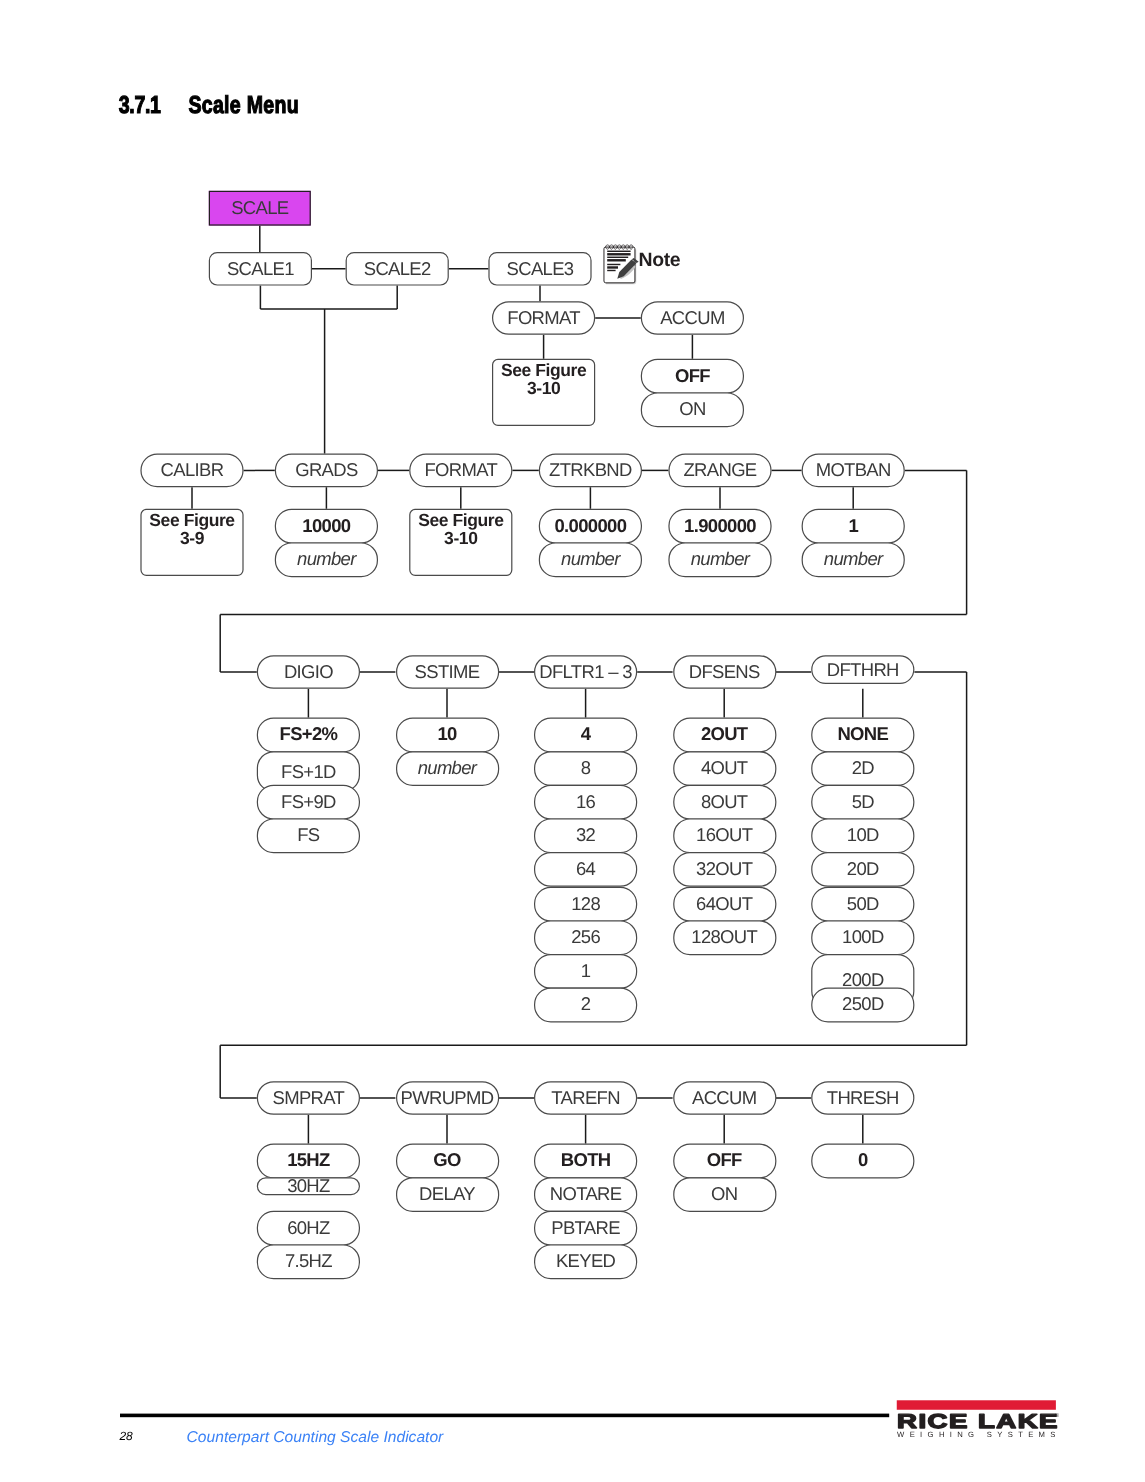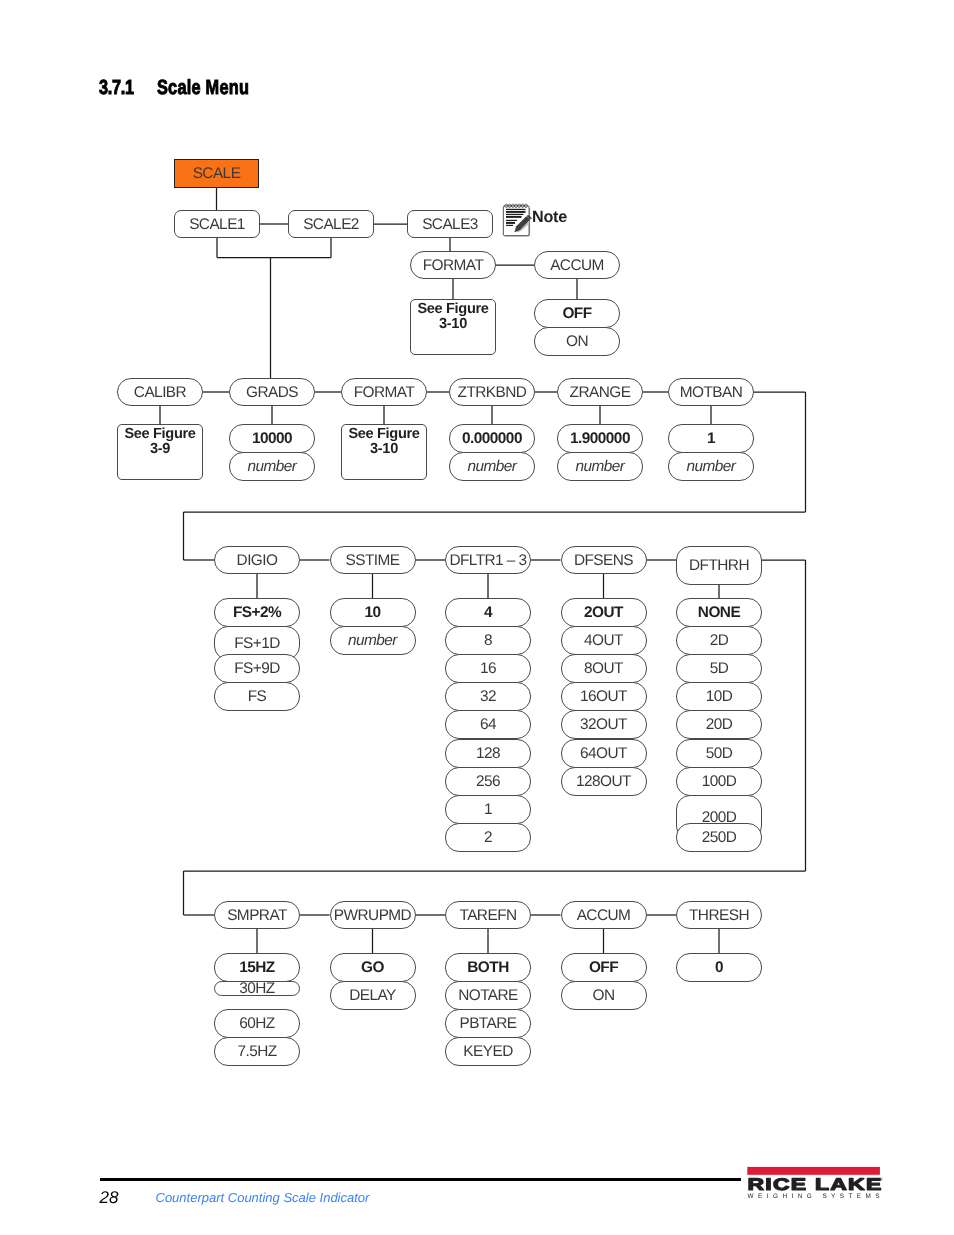--- a/index.html
+++ b/index.html
@@ -20,38 +20,38 @@
   
   #diagram{position:absolute;left:0;top:0;width:954px;height:1120px;}
   #links{position:absolute;left:0;top:0;width:954px;height:1120px;}
   #links line{stroke:#1a1a1a;stroke-width:1.25;}
   .node{position:absolute;box-sizing:border-box;border:1px solid #4a4a4a;background:#fff;
         display:flex;align-items:center;justify-content:center;text-align:center;}
   .node .lbl{font-size:15.4px;line-height:15px;color:#3a3a3a;white-space:nowrap;letter-spacing:-0.55px;}
   .rounded{border-radius:14px;}
   .softr{border-radius:7px;}
   .rect{border-radius:5px;}
-  .root{background:#f97316;border-color:#231f20;border-radius:0;}
+  .root{background:#d946ef;border-color:#231f20;border-radius:0;}
   .root .lbl{color:#3a3a3a;}
   .node.b .lbl{font-weight:bold;color:#231f20;}
   .node.i .lbl{font-style:italic;color:#3a3a3a;}
   .node.tall{align-items:flex-start;}
   .node.tall .lbl{padding-top:2px;font-size:14.6px;letter-spacing:-0.35px;}
   .lbl.l2{display:flex;flex-direction:column;line-height:14.6px;}
 
   
   .note-icon{position:absolute;left:484px;top:199px;width:38px;height:42px;}
   .note-label{position:absolute;left:516px;top:209px;font-size:16.2px;font-weight:bold;
               color:#231f20;line-height:16px;letter-spacing:-.25px;}
   .note-text{position:absolute;left:557px;top:195.6px;width:298.5px;font-size:13.75px;line-height:15.6px;
              font-weight:bold;font-style:italic;color:#000;text-align:justify;}
 
   
   .rule{position:absolute;left:83.5px;top:1178.4px;width:641px;height:2.7px;background:#000;}
-  .pg{position:absolute;left:83.5px;top:1190px;font-size:17px;font-style:italic;color:#000;line-height:15px;}
+  .pg{position:absolute;left:83.5px;top:1190px;font-size:10px;font-style:italic;color:#000;line-height:15px;}
   .ftitle{position:absolute;left:139.5px;top:1190px;font-size:13px;font-style:italic;color:#3b82f6;line-height:15px;}
   .logo{position:absolute;left:728px;top:1162px;width:142px;height:37px;}
 </style>
 </head>
 <body>
 
 <div class="page">
 
   <div class="heading">
     <span class="sec-num">3.7.1</span>
@@ -266,21 +266,21 @@
       </div>
   <div class="node rounded" style="left:544.5px;top:710.4px;width:86px;height:29.1px">
         <span class="lbl">32OUT</span>
       </div>
   <div class="node rounded" style="left:544.5px;top:738.5px;width:86px;height:29.1px">
         <span class="lbl">64OUT</span>
       </div>
   <div class="node rounded" style="left:544.5px;top:766.6px;width:86px;height:29.1px">
         <span class="lbl">128OUT</span>
       </div>
-  <div class="node rounded" style="left:660px;top:546px;width:86px;height:39px">
+  <div class="node rounded" style="left:660px;top:546px;width:86px;height:24px">
         <span class="lbl">DFTHRH</span>
       </div>
   <div class="node rounded b" style="left:660px;top:598px;width:86px;height:29.1px">
         <span class="lbl">NONE</span>
       </div>
   <div class="node rounded" style="left:660px;top:626.1px;width:86px;height:29.1px">
         <span class="lbl">2D</span>
       </div>
   <div class="node rounded" style="left:660px;top:654.2px;width:86px;height:29.1px">
         <span class="lbl">5D</span>

